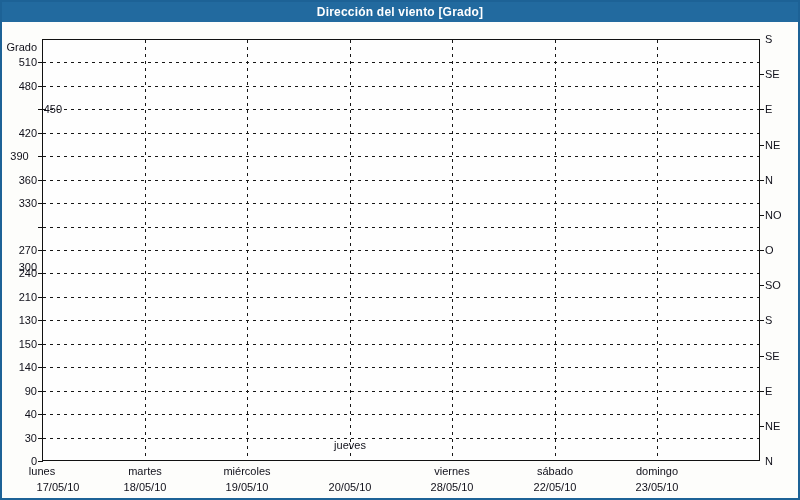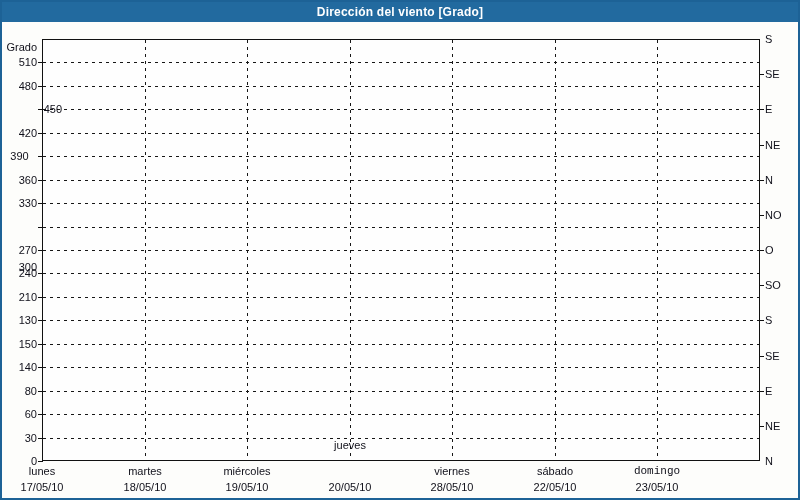--- a/index.html
+++ b/index.html
@@ -81,23 +81,23 @@
     <div class="vgrid" style="left: 245px; top: 38px; height: 420px;"></div>
     <div class="vgrid" style="left: 348px; top: 38px; height: 420px;"></div>
     <div class="vgrid" style="left: 450px; top: 38px; height: 420px;"></div>
     <div class="vgrid" style="left: 553px; top: 38px; height: 420px;"></div>
     <div class="vgrid" style="left: 655px; top: 38px; height: 420px;"></div>
     <div class="tick" style="left: 36px; top: 459px; width: 5px; height: 1px;"></div>
     <div class="ylab" style="left: 0px; top: 453px;">0</div>
     <div class="tick" style="left: 36px; top: 436px; width: 5px; height: 1px;"></div>
     <div class="ylab" style="left: 0px; top: 430px;">30</div>
     <div class="tick" style="left: 36px; top: 412px; width: 5px; height: 1px;"></div>
-    <div class="ylab" style="left: 0px; top: 406px;">60</div>
+    <div class="ylab" style="left: 0px; top: 406px;">40</div>
     <div class="tick" style="left: 36px; top: 389px; width: 5px; height: 1px;"></div>
-    <div class="ylab" style="left: 0px; top: 383px;">80</div>
+    <div class="ylab" style="left: 0px; top: 383px;">90</div>
     <div class="tick" style="left: 36px; top: 365px; width: 5px; height: 1px;"></div>
     <div class="ylab" style="left: 0px; top: 359px;">140</div>
     <div class="tick" style="left: 36px; top: 342px; width: 5px; height: 1px;"></div>
     <div class="ylab" style="left: 0px; top: 336px;">150</div>
     <div class="tick" style="left: 36px; top: 318px; width: 5px; height: 1px;"></div>
     <div class="ylab" style="left: 0px; top: 312px;">130</div>
     <div class="tick" style="left: 36px; top: 295px; width: 5px; height: 1px;"></div>
     <div class="ylab" style="left: 0px; top: 289px;">210</div>
     <div class="tick" style="left: 36px; top: 271px; width: 5px; height: 1px;"></div>
     <div class="ylab" style="left: 0px; top: 265px;">240</div>
@@ -137,26 +137,26 @@
     <div class="tick" style="left: 757px; top: 318px; width: 5px; height: 1px;"></div>
     <div class="clab" style="left: 763px; top: 312px;">S</div>
     <div class="tick" style="left: 757px; top: 354px; width: 5px; height: 1px;"></div>
     <div class="clab" style="left: 763px; top: 348px;">SE</div>
     <div class="tick" style="left: 757px; top: 389px; width: 5px; height: 1px;"></div>
     <div class="clab" style="left: 763px; top: 383px;">E</div>
     <div class="tick" style="left: 757px; top: 424px; width: 5px; height: 1px;"></div>
     <div class="clab" style="left: 763px; top: 418px;">NE</div>
     <div class="clab" style="left: 763px; top: 453px;">N</div>
     <div class="dayname" style="left: 40px; top: 463px;">lunes</div>
-    <div class="daydate" style="left: 40px; top: 479px;">17/05/10</div>
+    <div class="daydate" style="left: 56px; top: 479px;">17/05/10</div>
     <div class="dayname" style="left: 143px; top: 463px;">martes</div>
     <div class="daydate" style="left: 143px; top: 479px;">18/05/10</div>
     <div class="dayname" style="left: 245px; top: 463px;">miércoles</div>
     <div class="daydate" style="left: 245px; top: 479px;">19/05/10</div>
     <div class="dayname" style="left: 348px; top: 437px;">jueves</div>
     <div class="daydate" style="left: 348px; top: 479px;">20/05/10</div>
     <div class="dayname" style="left: 450px; top: 463px;">viernes</div>
     <div class="daydate" style="left: 450px; top: 479px;">28/05/10</div>
     <div class="dayname" style="left: 553px; top: 463px;">sábado</div>
     <div class="daydate" style="left: 553px; top: 479px;">22/05/10</div>
-    <div class="dayname" style="left: 655px; top: 463px; font-family: Liberation Mono, monospace;">domingo</div>
+    <div class="dayname" style="left: 655px; top: 463px;">domingo</div>
     <div class="daydate" style="left: 655px; top: 479px;">23/05/10</div>
   </div>
 
 </body></html>

